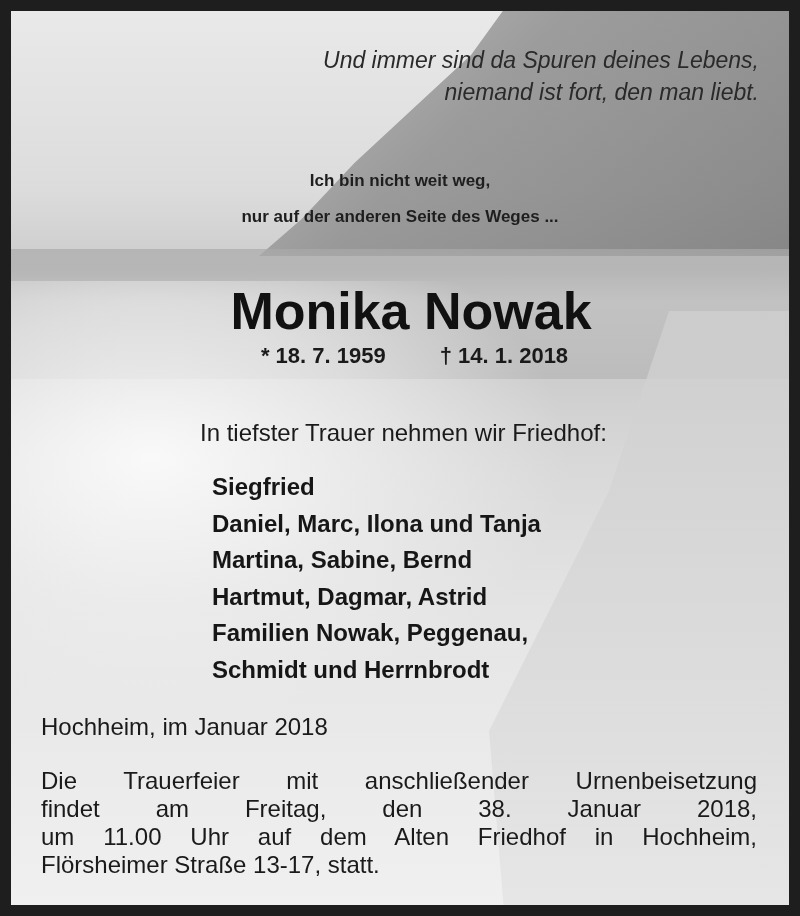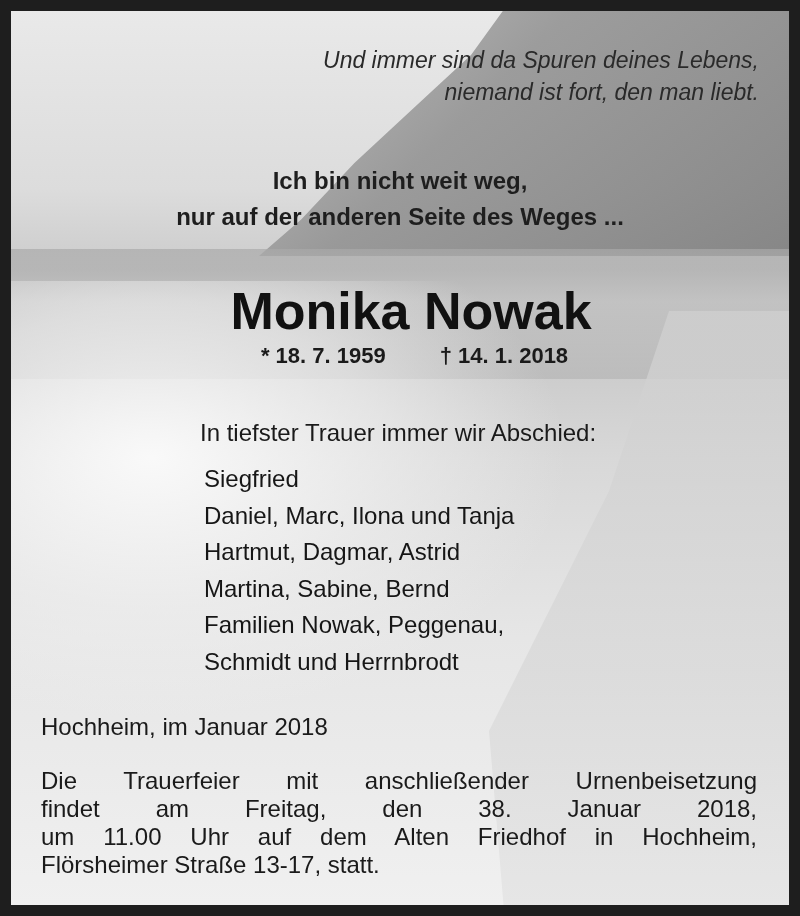--- a/index.html
+++ b/index.html
@@ -33,38 +33,38 @@
       clip-path: polygon(60% 0, 100% 0, 100% 100%, 5% 100%, 0 70%, 20% 50%, 40% 30%);
       opacity: 0.8;
     }
     .content { position: absolute; inset: 0; padding-left: 40px; }
     .quote {
       position: absolute; right: 30px; top: 33px; text-align: right;
       font-style: italic; font-size: 23px; line-height: 32px; color: #2a2a2a;
     }
     .verse {
       position: absolute; left: 0; width: 778px; top: 152px; text-align: center;
-      font-weight: bold; font-size: 24px; line-height: 36px; color: #1e1e1e;
+      font-weight: bold; font-size: 17px; line-height: 36px; color: #1e1e1e;
     }
     .name {
       position: absolute; left: 0; width: 800px; top: 270px; text-align: center;
       font-weight: bold; font-size: 52px; line-height: 60px; color: #111;
     }
     .dates {
       position: absolute; left: 0; width: 800px; top: 330px; text-align: center;
       font-weight: bold; font-size: 22px; line-height: 30px; color: #1a1a1a;
     }
     .dates span { display: inline-block; margin-left: 7px; }
     .dates .gap { width: 40px; }
     .intro {
       position: absolute; left: 189px; top: 406px; font-size: 24px; line-height: 32px; color: #1a1a1a;
     }
     .mourners {
-      position: absolute; left: 189px; top: 446px; font-weight: normal; font-size: 24px; line-height: 36.5px; color: #161616;
-      margin: 4px; padding: 0; list-style: none;
+      position: absolute; left: 189px; top: 446px; font-weight: bold; font-size: 24px; line-height: 36.5px; color: #161616;
+      margin: 12px; padding: 0; list-style: none;
     }
     .place {
       position: absolute; left: 30px; top: 700px; font-size: 24px; line-height: 32px; color: #1a1a1a;
     }
     .ceremony {
       position: absolute; left: 30px; top: 756px; width: 716px; font-size: 24px; line-height: 28px;
       text-align: justify; color: #1a1a1a;
     }
     .ceremony div { text-align-last: justify; }
     .ceremony div.last { text-align-last: left; }
@@ -88,27 +88,27 @@
       <div>Ich bin nicht weit weg,</div>
       <div>nur auf der anderen Seite des Weges ...</div>
     </div>
 
     <div class="name">Monika Nowak</div>
 
     <div class="dates">
       <span>* 18. 7. 1959</span><span class="gap"></span><span>† 14. 1. 2018</span>
     </div>
 
-    <div class="intro">In tiefster Trauer immer wir Abschied:</div>
+    <div class="intro">In tiefster Trauer nehmen wir Friedhof:</div>
 
     <ul class="mourners">
       <li>Siegfried</li>
       <li>Daniel, Marc, Ilona und Tanja</li>
+      <li>Martina, Sabine, Bernd</li>
       <li>Hartmut, Dagmar, Astrid</li>
-      <li>Martina, Sabine, Bernd</li>
       <li>Familien Nowak, Peggenau,</li>
       <li>Schmidt und Herrnbrodt</li>
     </ul>
 
     <div class="place">Hochheim, im Januar 2018</div>
 
     <div class="ceremony">
       <div>Die Trauerfeier mit anschließender Urnenbeisetzung</div>
       <div>findet am Freitag, den 38. Januar 2018,</div>
       <div>um 11.00 Uhr auf dem Alten Friedhof in Hochheim,</div>

